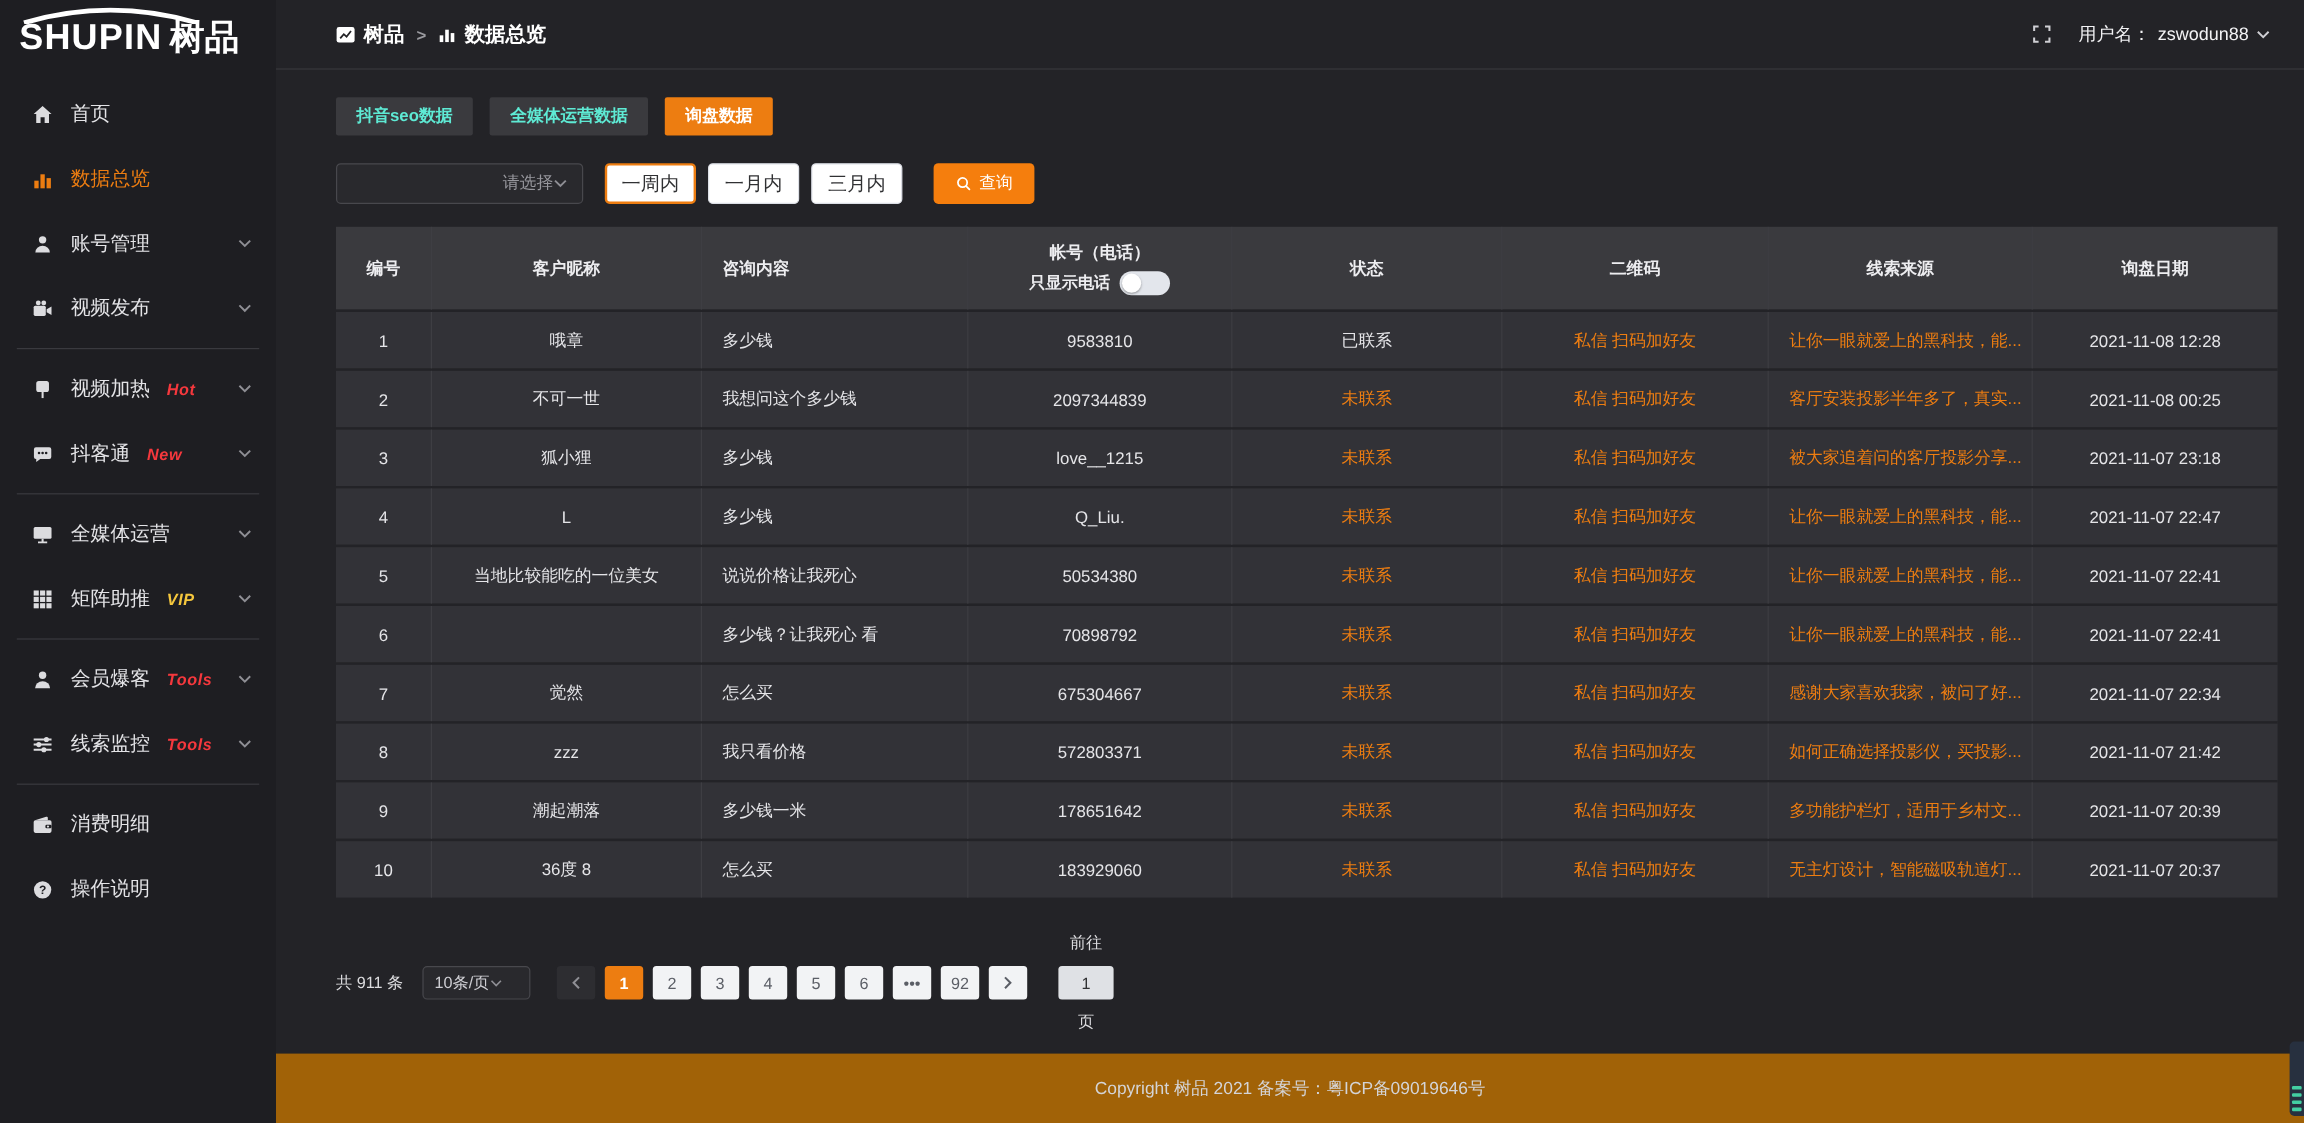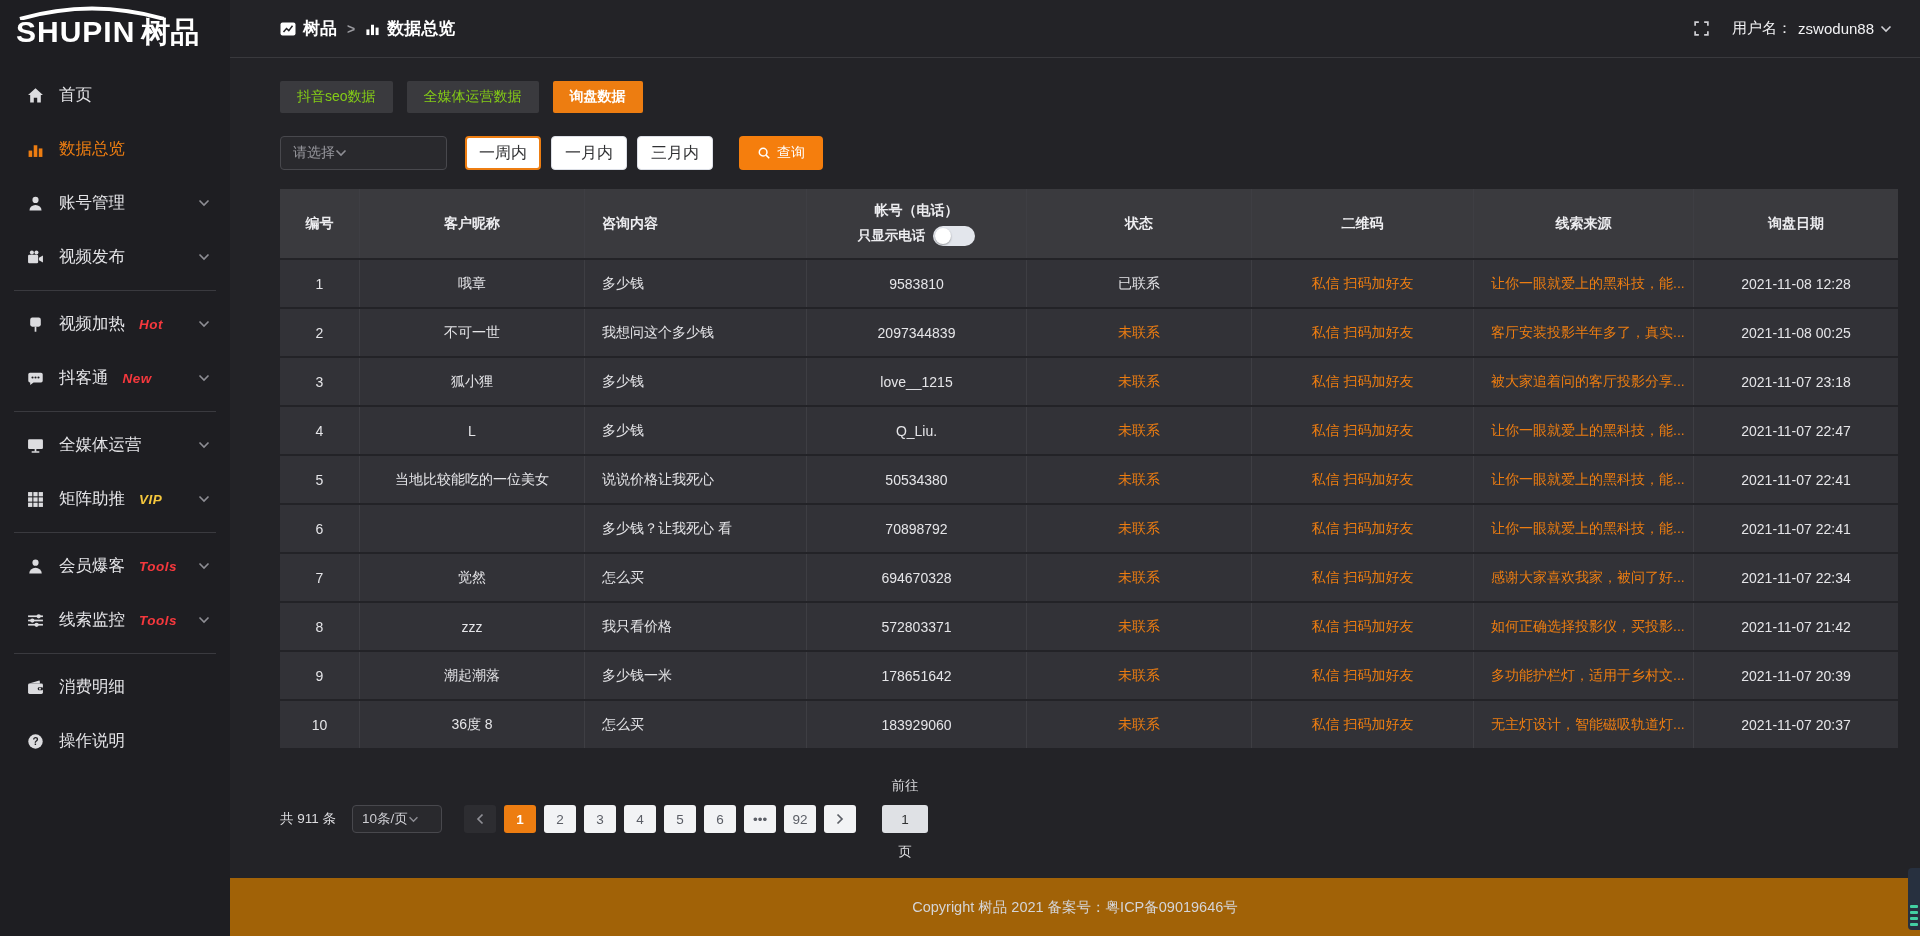--- a/index.html
+++ b/index.html
@@ -36,27 +36,27 @@
   .crumb { display:flex; align-items:center; gap:7px; font-size:17px; font-weight:700; color:#fff; cursor:pointer; }
   .crumb-sep { color:#9a9a9f; font-size:14px; font-weight:700; }
   .top-right { display:flex; align-items:center; gap:22px; }
   .fs-icon { color:#cfcfd4; cursor:pointer; }
   .userbox { display:flex; align-items:center; gap:6px; font-size:15px; color:#f2f2f4; cursor:pointer; }
   .userbox .chev { color:#cfcfd4; }
 
   
   .main { position:absolute; left:230px; top:59px; right:0; bottom:58px; padding:22px 0 0 50px; }
   .tabs { display:flex; gap:14px; }
-  .tab { height:32px; padding:0 17px; display:flex; align-items:center; background:#3a3a3e; color:#84cc16;
-    font-size:14px; border-radius:2px; cursor:pointer; border:none; font-family:inherit; }
+  .tab { height:32px; padding:0 17px; display:flex; align-items:center; background:#3a3a3e; color:#5eead4;
+    font-size:14px; border-radius:2px; cursor:pointer; border:none; font-family:inherit;font-weight:bold; }
   .tab.active { background:var(--accent); color:#fff; font-weight:700; }
 
   .filters { margin-top:23px; display:flex; align-items:center; }
-  .select { width:167px; height:34px; background:#29292d; border:1px solid #48484d; border-radius:4px;
-    display:flex; align-items:center; justify-content:flex-start; padding:0 12px; cursor:pointer; }
+  .select { width:206px; height:34px; background:#29292d; border:1px solid #48484d; border-radius:4px;
+    display:flex; align-items:center; justify-content:flex-end; padding:0 12px; cursor:pointer; }
   .select .ph { font-size:14px; color:#97979d; }
   .select .chev { color:#8e8e94; }
   .ranges { display:flex; gap:10px; margin-left:18px; }
   .rbtn { height:34px; padding:0 13px; background:#ffffff; border:1px solid #dcdfe6; border-radius:4px;
     font-size:16px; color:#303133; cursor:pointer; font-family:inherit; }
   .rbtn.active { border:2px solid var(--accent); padding:0 12px; }
   .qbtn { margin-left:26px; height:34px; padding:0 18px; background:#f57e0d; color:#fff; border:none; border-radius:4px;
     font-size:14px; display:flex; align-items:center; gap:6px; cursor:pointer; font-family:inherit; }
 
   
@@ -450,21 +450,21 @@
       <div class="c">70898792</div>
       <div class="c orange">未联系</div>
       <div class="c orange linkcell">私信 扫码加好友</div>
       <div class="c al orange linkcell">让你一眼就爱上的黑科技，能...</div>
       <div class="c">2021-11-07 22:41</div>
     </div>
         <div class="trow">
       <div class="c">7</div>
       <div class="c">觉然</div>
       <div class="c al">怎么买</div>
-      <div class="c">694670328</div>
+      <div class="c">675304667</div>
       <div class="c orange">未联系</div>
       <div class="c orange linkcell">私信 扫码加好友</div>
       <div class="c al orange linkcell">感谢大家喜欢我家，被问了好...</div>
       <div class="c">2021-11-07 22:34</div>
     </div>
         <div class="trow">
       <div class="c">8</div>
       <div class="c">zzz</div>
       <div class="c al">我只看价格</div>
       <div class="c">572803371</div>

